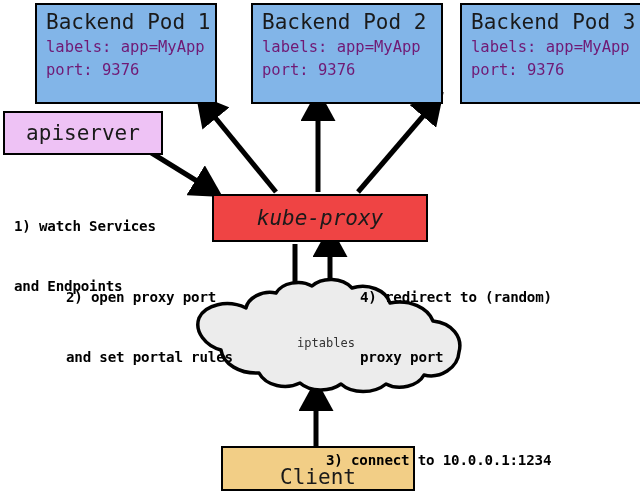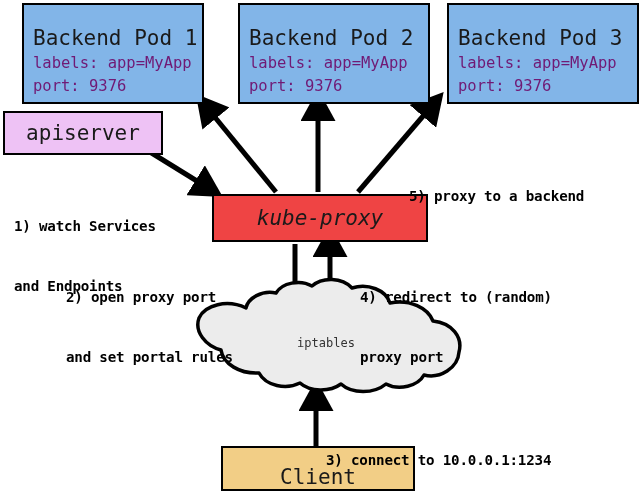--- a/index.html
+++ b/index.html
@@ -7,21 +7,21 @@
        font-family:"DejaVu Sans Mono","Liberation Mono",monospace;}
   #stage{position:relative;width:640px;height:494px;background:#fff;}
   #edges{position:absolute;left:0;top:0;width:640px;height:494px;}
 
   .node{position:absolute;box-sizing:border-box;border:2px solid #000;}
   .node .title{font-family:"DejaVu Sans Mono","Liberation Mono",monospace;
        color:#1a1a1a;}
   .node .line{font-family:"DejaVu Sans Mono","Liberation Mono",monospace;
        color:#701a75;}
 
-  .pod{background:#82b5e8;padding:20px 0 0 9px;}
+  .pod{background:#82b5e8;padding:4px 0 0 9px;margin-left:13px;}
   .pod .title{font-size:21px;line-height:27px;letter-spacing:0px;}
   .pod .line{font-size:15.5px;line-height:23px;}
 
   #apiserver{background:#eec2f5;display:flex;align-items:center;
        justify-content:center;}
   #apiserver .title{font-size:21px;text-align:right;}
 
   #kubeproxy{background:#ef4444;display:flex;align-items:center;
        justify-content:center;font-style:italic;}
   #kubeproxy .title{font-size:21px;}
@@ -126,17 +126,14 @@
 
   <div class="elabel" style="left:326px;top:410px;">
     <div>3) connect to 10.0.0.1:1234</div>
   </div>
 
   <div class="elabel" style="left:360px;top:247px;">
     <div>4) redirect to (random)</div>
     <div>proxy port</div>
   </div>
 
-  <div class="elabel" style="left:409px;top:146px;">
-    <div>5) proxy to a backend</div>
-  </div>
 
 </div>
 
 </body></html>

